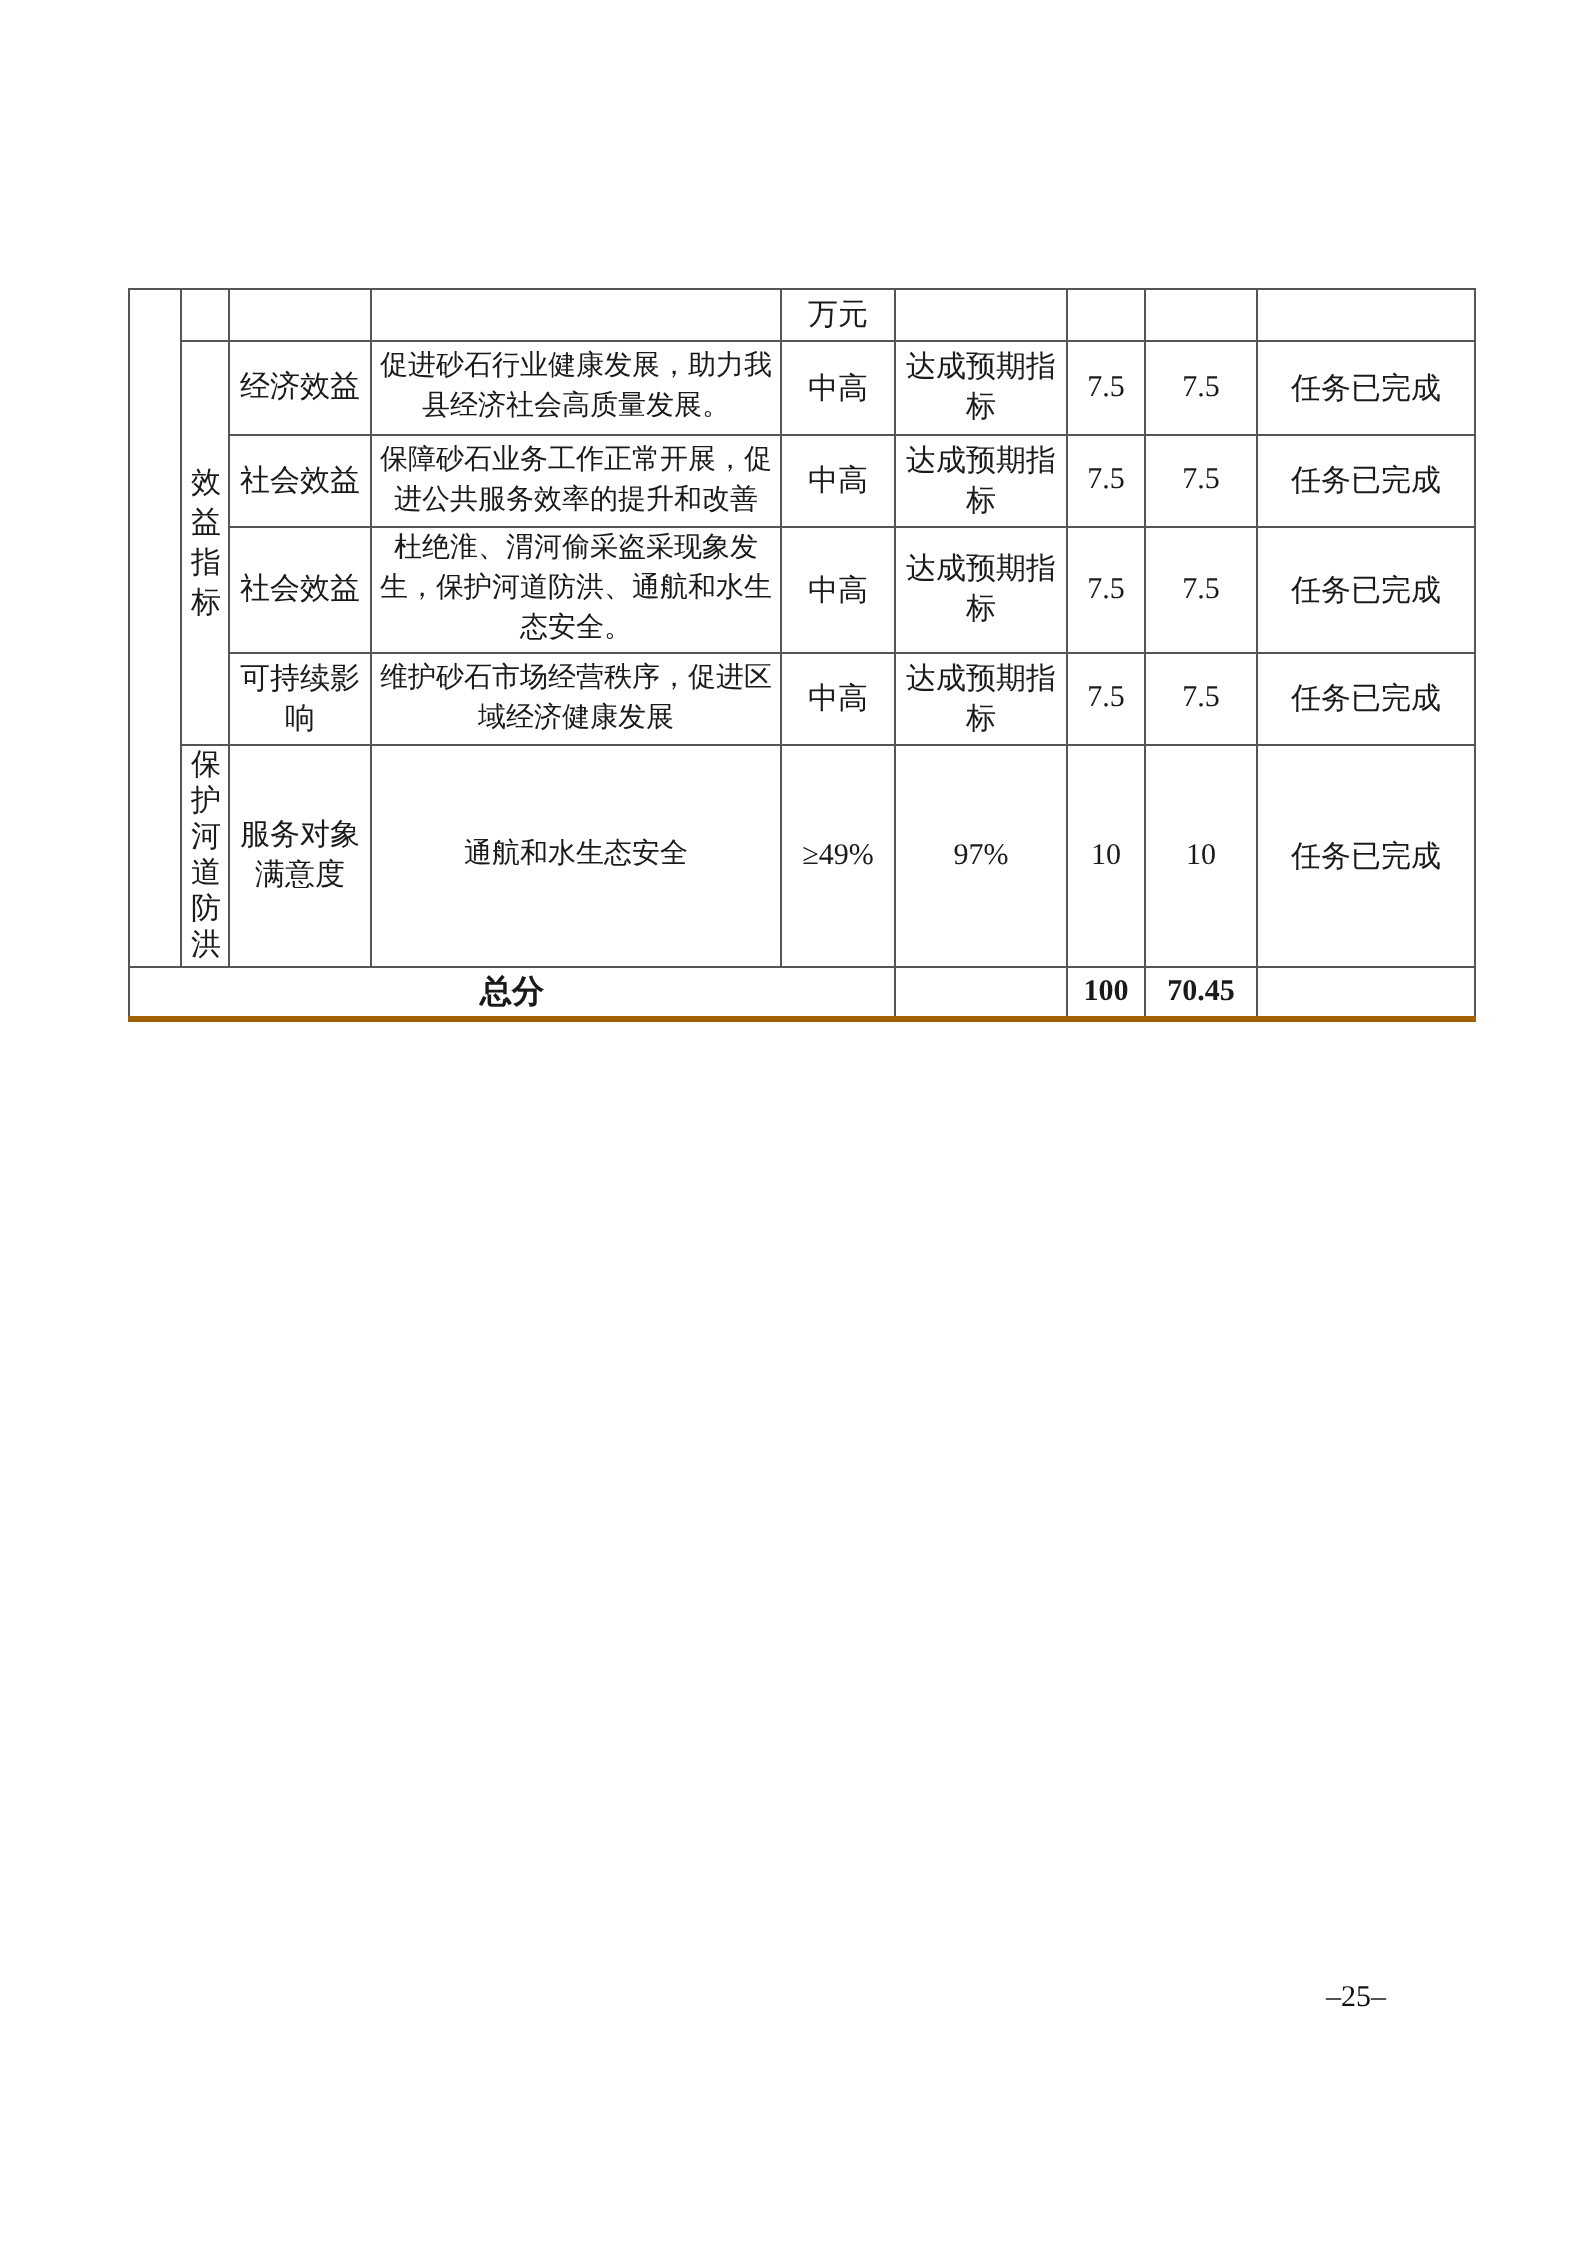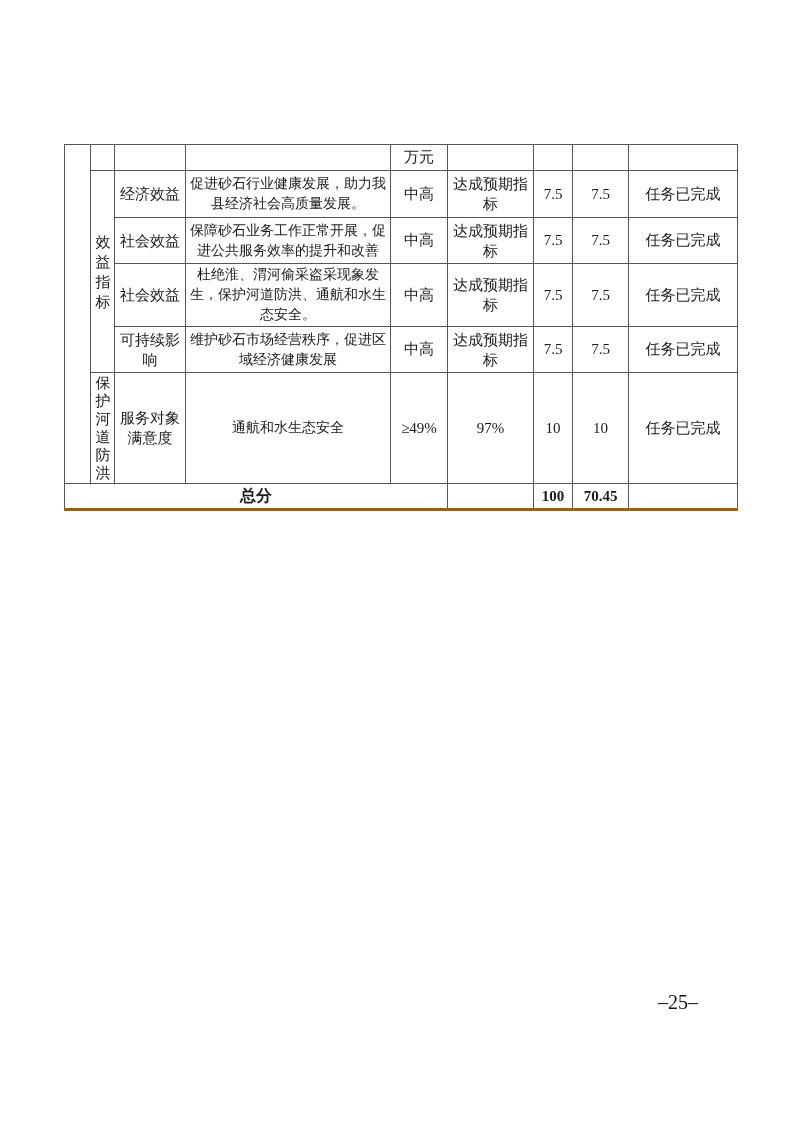--- a/index.html
+++ b/index.html
@@ -56,21 +56,21 @@
     text-align:right;
   }
   .vtext.sat{line-height:18px;}
   td.total-label{font-weight:bold;font-size:16px;}
   td.total-num{font-weight:bold;}
   .page-number{
     position:absolute;
     left:648px;top:991px;
     width:60px;
     text-align:center;
-    font-size:20px;
+    font-size:15px;
     color:#111;
   }
 </style>
 </head>
 <body>
 
 <div class="sheet">
 
   <table class="perf">
     <colgroup>

